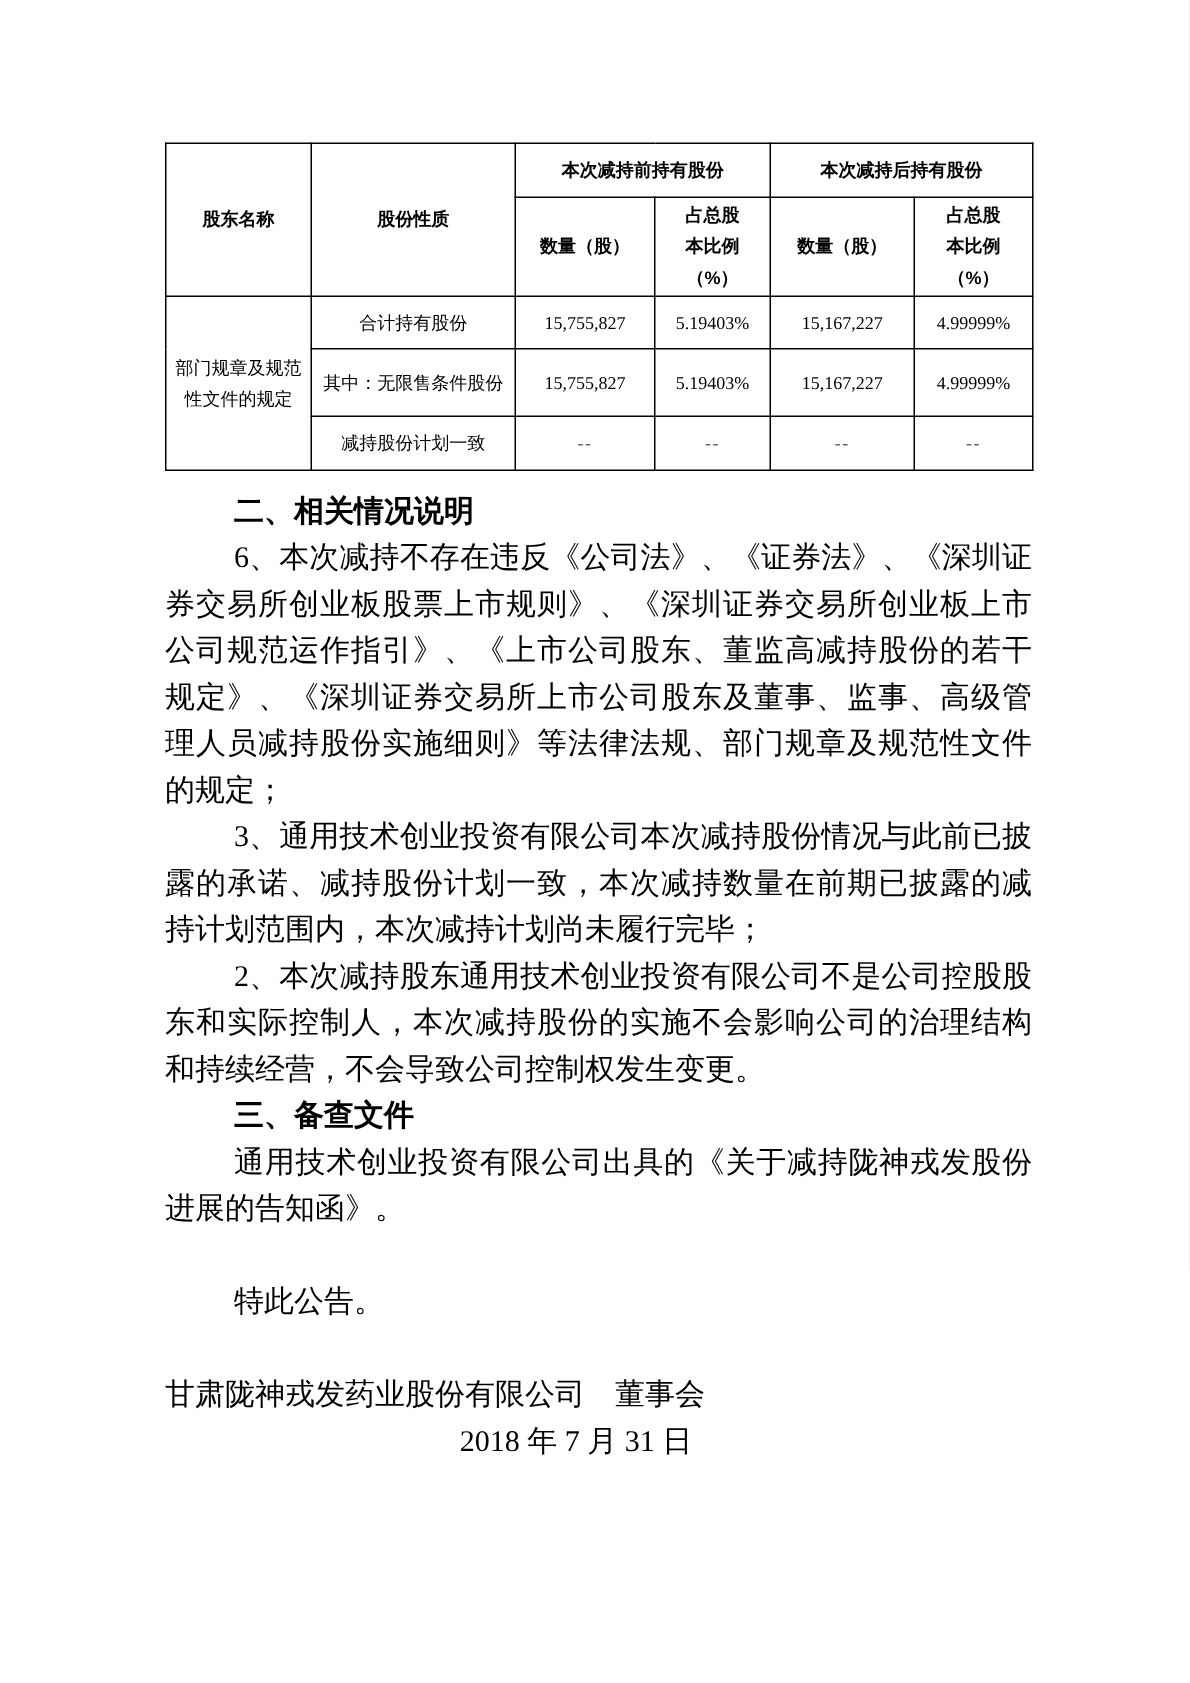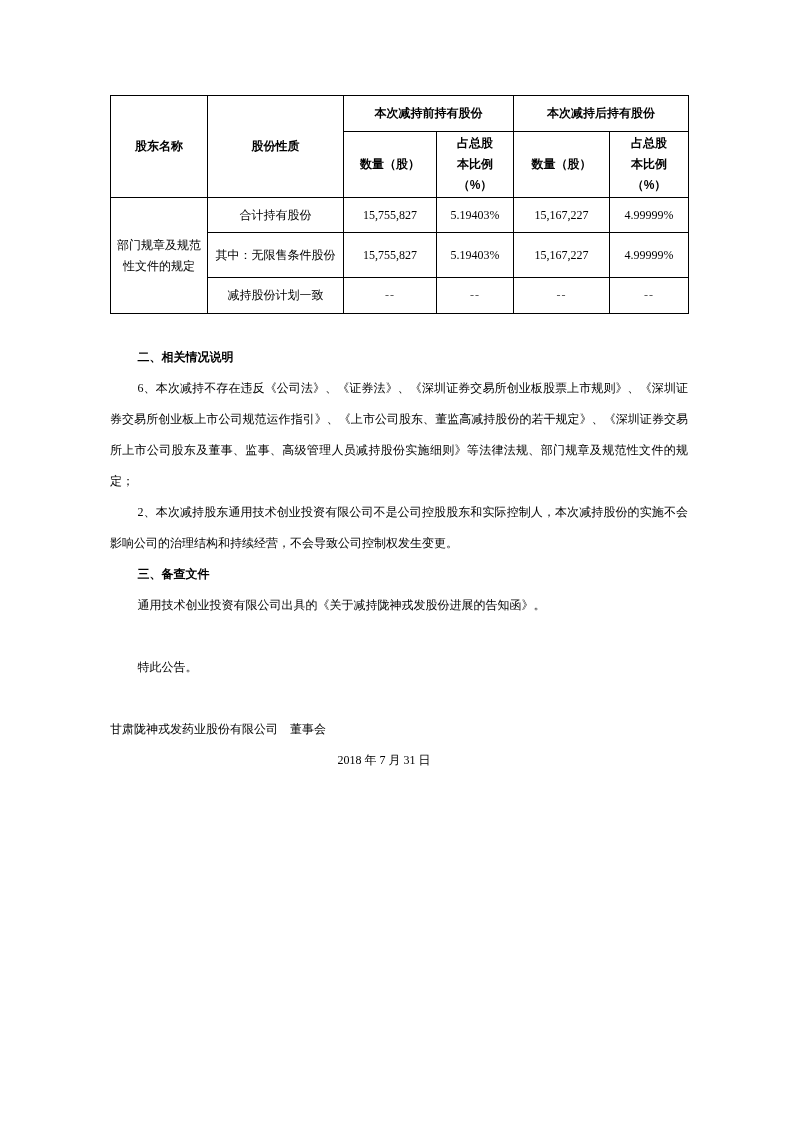--- a/index.html
+++ b/index.html
@@ -45,22 +45,22 @@
   td.shareholder { padding: 0 5px; }
   td.nature { padding: 0 10px; }
   td.nature-left { text-align: left; padding-left: 7px; }
   td.num { font-size: 15px; }
   td.dash { color: #555; letter-spacing: 1px; font-size: 15px; }
   tr.body-r1 td { height: 32px; }
   tr.body-r2 td { height: 42px; }
   tr.body-r3 td { height: 33px; }
   
   .text {
-    margin-top: 28px;
-    font-size: 12px;
+    margin-top: 12px;
+    font-size: 20px;
     line-height: 31px;
     text-align: justify;
   }
   .text p { margin: 0; text-indent: 2.3em; }
   .text p.heading {
     font-family: "Liberation Sans", "DejaVu Sans", sans-serif;
     font-weight: bold;
   }
   .text p.closing { margin-top: 31px; }
   .text p.sig-company {
@@ -128,20 +128,21 @@
           <td class="dash">--</td>
           <td class="dash">--</td>
           <td class="dash">--</td>
         </tr>
       </tbody>
     </table>
 
     <div class="text">
       <p class="heading">二、相关情况说明</p>
       <p>6、本次减持不存在违反《公司法》、《证券法》、《深圳证券交易所创业板股票上市规则》、《深圳证券交易所创业板上市公司规范运作指引》、《上市公司股东、董监高减持股份的若干规定》、《深圳证券交易所上市公司股东及董事、监事、高级管理人员减持股份实施细则》等法律法规、部门规章及规范性文件的规定；</p>
+      <p>3、通用技术创业投资有限公司本次减持股份情况与此前已披露的承诺、减持股份计划一致，本次减持数量在前期已披露的减持计划范围内，本次减持计划尚未履行完毕；</p>
       <p>2、本次减持股东通用技术创业投资有限公司不是公司控股股东和实际控制人，本次减持股份的实施不会影响公司的治理结构和持续经营，不会导致公司控制权发生变更。</p>
       <p class="heading">三、备查文件</p>
       <p>通用技术创业投资有限公司出具的《关于减持陇神戎发股份进展的告知函》。</p>
       <p class="closing">特此公告。</p>
       <p class="sig-company">甘肃陇神戎发药业股份有限公司　董事会</p>
       <p class="sig-date">2018 年 7 月 31 日</p>
     </div>
 
   </div>
 </div>

